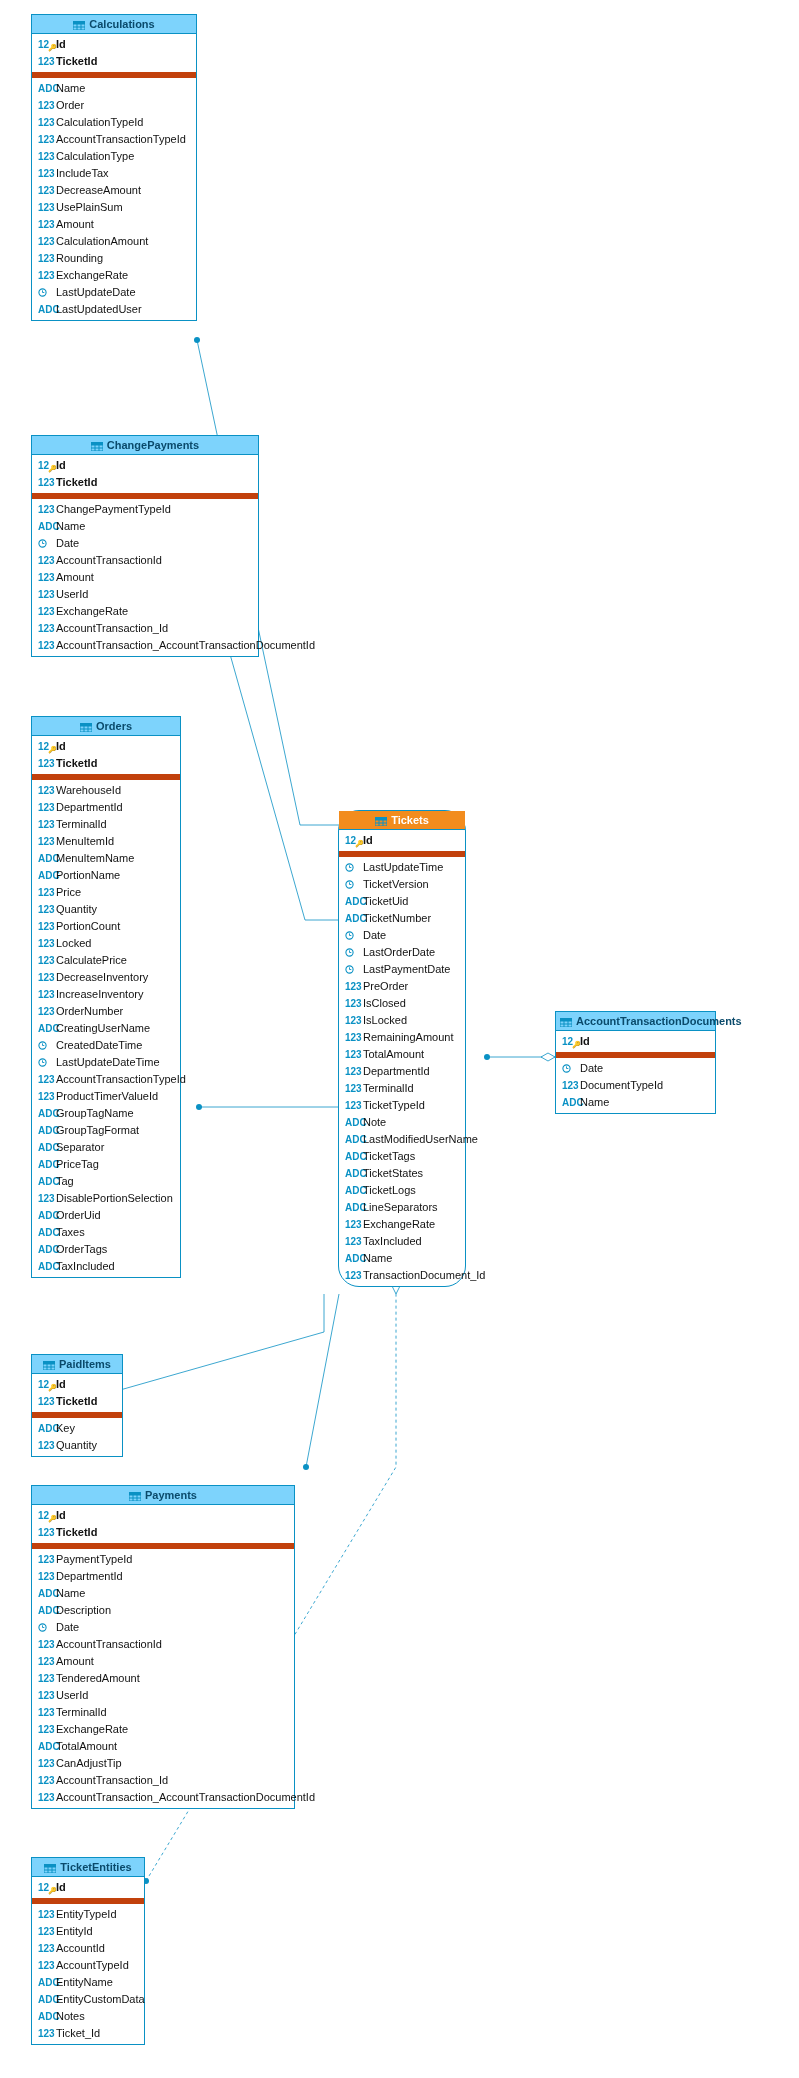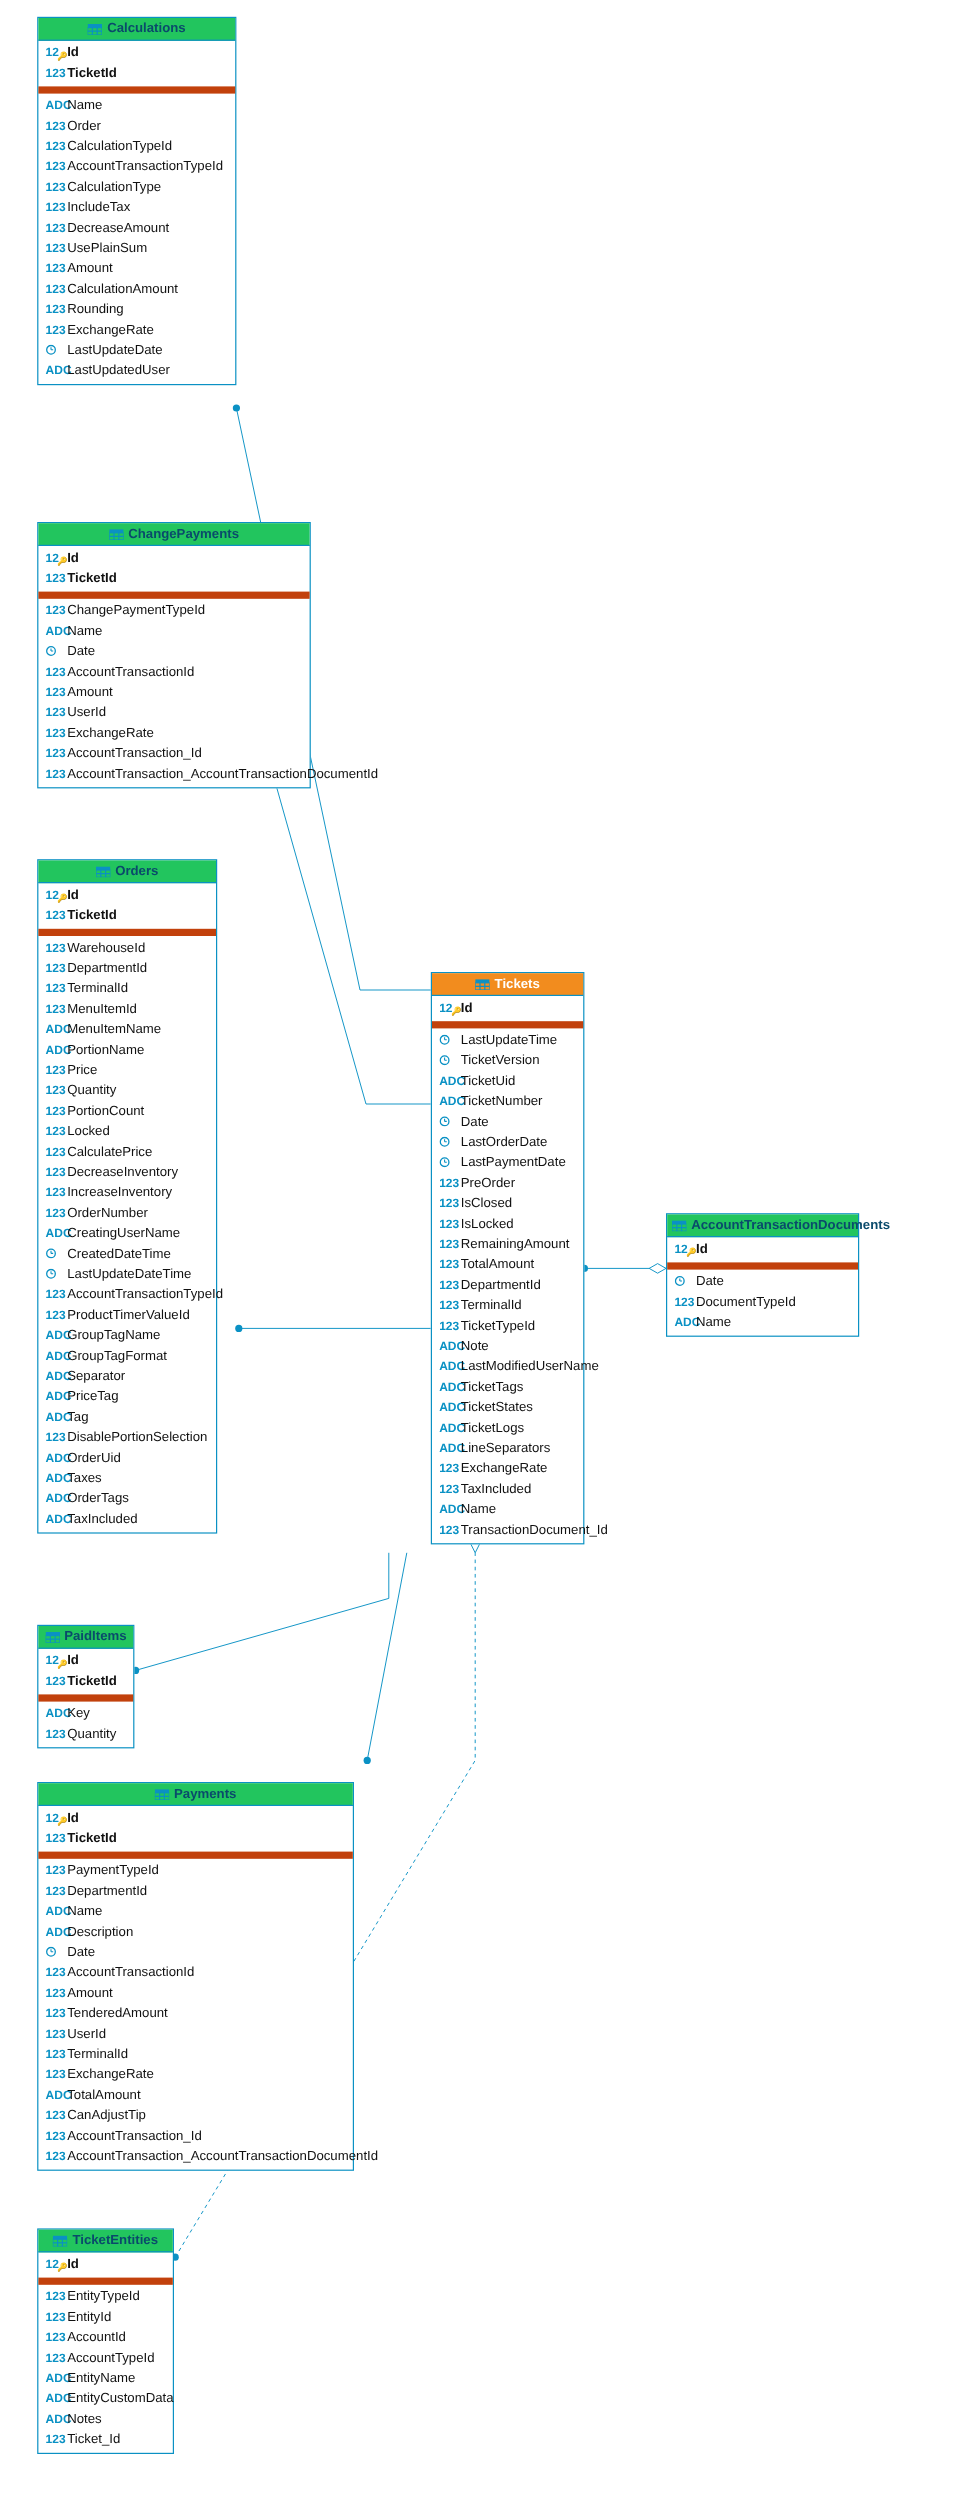--- a/index.html
+++ b/index.html
@@ -25,21 +25,21 @@
 svg.connectors .dashed { stroke-dasharray: 3 3; }
 svg.connectors .node { fill: #0a91c4; }
 svg.connectors .hollow { fill: #fff; stroke: #0a91c4; stroke-width: 0.8; }
 .table-box {
   position: absolute;
   border: 1px solid #0a91c4;
   background: #fff;
   box-sizing: border-box;
 }
 .table-title {
-  background: #22c55e;
+  background: #7dd3fc;
   border-bottom: 1px solid #0a91c4;
   text-align: center;
   font-weight: 600;
   padding: 3px 4px;
   color: #0a4a6b;
   white-space: nowrap;
 }
 .table-title.highlight {
   background: #f28c1e;
   color: #fff;
@@ -389,21 +389,21 @@
         <span class="icon">ADC</span>
         <span class="name">OrderTags</span>
       </div>
       <div class="row">
         <span class="icon">ADC</span>
         <span class="name">TaxIncluded</span>
       </div>
     </div>
 </div>
 
-<div class="table-box" style="left:31px; top:1354px; width:81px;">
+<div class="table-box" style="left:31px; top:1354px; width:92px;">
   <div class="table-title"><span class="title-icon"><svg width="12" height="9" viewBox="0 0 12 9">
           <rect x="0" y="0" width="12" height="3" fill="#0a91c4"></rect>
           <rect x="0" y="3" width="12" height="6" fill="none" stroke="#0a91c4" stroke-width="1"></rect>
           <line x1="4" y1="3" x2="4" y2="9" stroke="#0a91c4" stroke-width="1"></line>
           <line x1="8" y1="3" x2="8" y2="9" stroke="#0a91c4" stroke-width="1"></line>
           <line x1="0" y1="6" x2="12" y2="6" stroke="#0a91c4" stroke-width="1"></line>
         </svg></span><span>PaidItems</span></div>
   <div class="keys">
       <div class="row">
         <span class="icon" style="position:relative;">12<span style="position:absolute; font-size:7px; color:#d9a300; left:10px; top:3px;">🔑</span></span>
@@ -555,21 +555,21 @@
         <span class="icon">ADC</span>
         <span class="name">Notes</span>
       </div>
       <div class="row">
         <span class="icon">123</span>
         <span class="name">Ticket_Id</span>
       </div>
     </div>
 </div>
 
-<div class="table-box" style="left:359px; top:810px; width:128px;">
+<div class="table-box" style="left:338px; top:810px; width:128px;border-radius:21px;">
   <div class="table-title highlight"><span class="title-icon"><svg width="12" height="9" viewBox="0 0 12 9">
           <rect x="0" y="0" width="12" height="3" fill="#0a91c4"></rect>
           <rect x="0" y="3" width="12" height="6" fill="none" stroke="#0a91c4" stroke-width="1"></rect>
           <line x1="4" y1="3" x2="4" y2="9" stroke="#0a91c4" stroke-width="1"></line>
           <line x1="8" y1="3" x2="8" y2="9" stroke="#0a91c4" stroke-width="1"></line>
           <line x1="0" y1="6" x2="12" y2="6" stroke="#0a91c4" stroke-width="1"></line>
         </svg></span><span>Tickets</span></div>
   <div class="keys">
       <div class="row">
         <span class="icon" style="position:relative;">12<span style="position:absolute; font-size:7px; color:#d9a300; left:10px; top:3px;">🔑</span></span>

